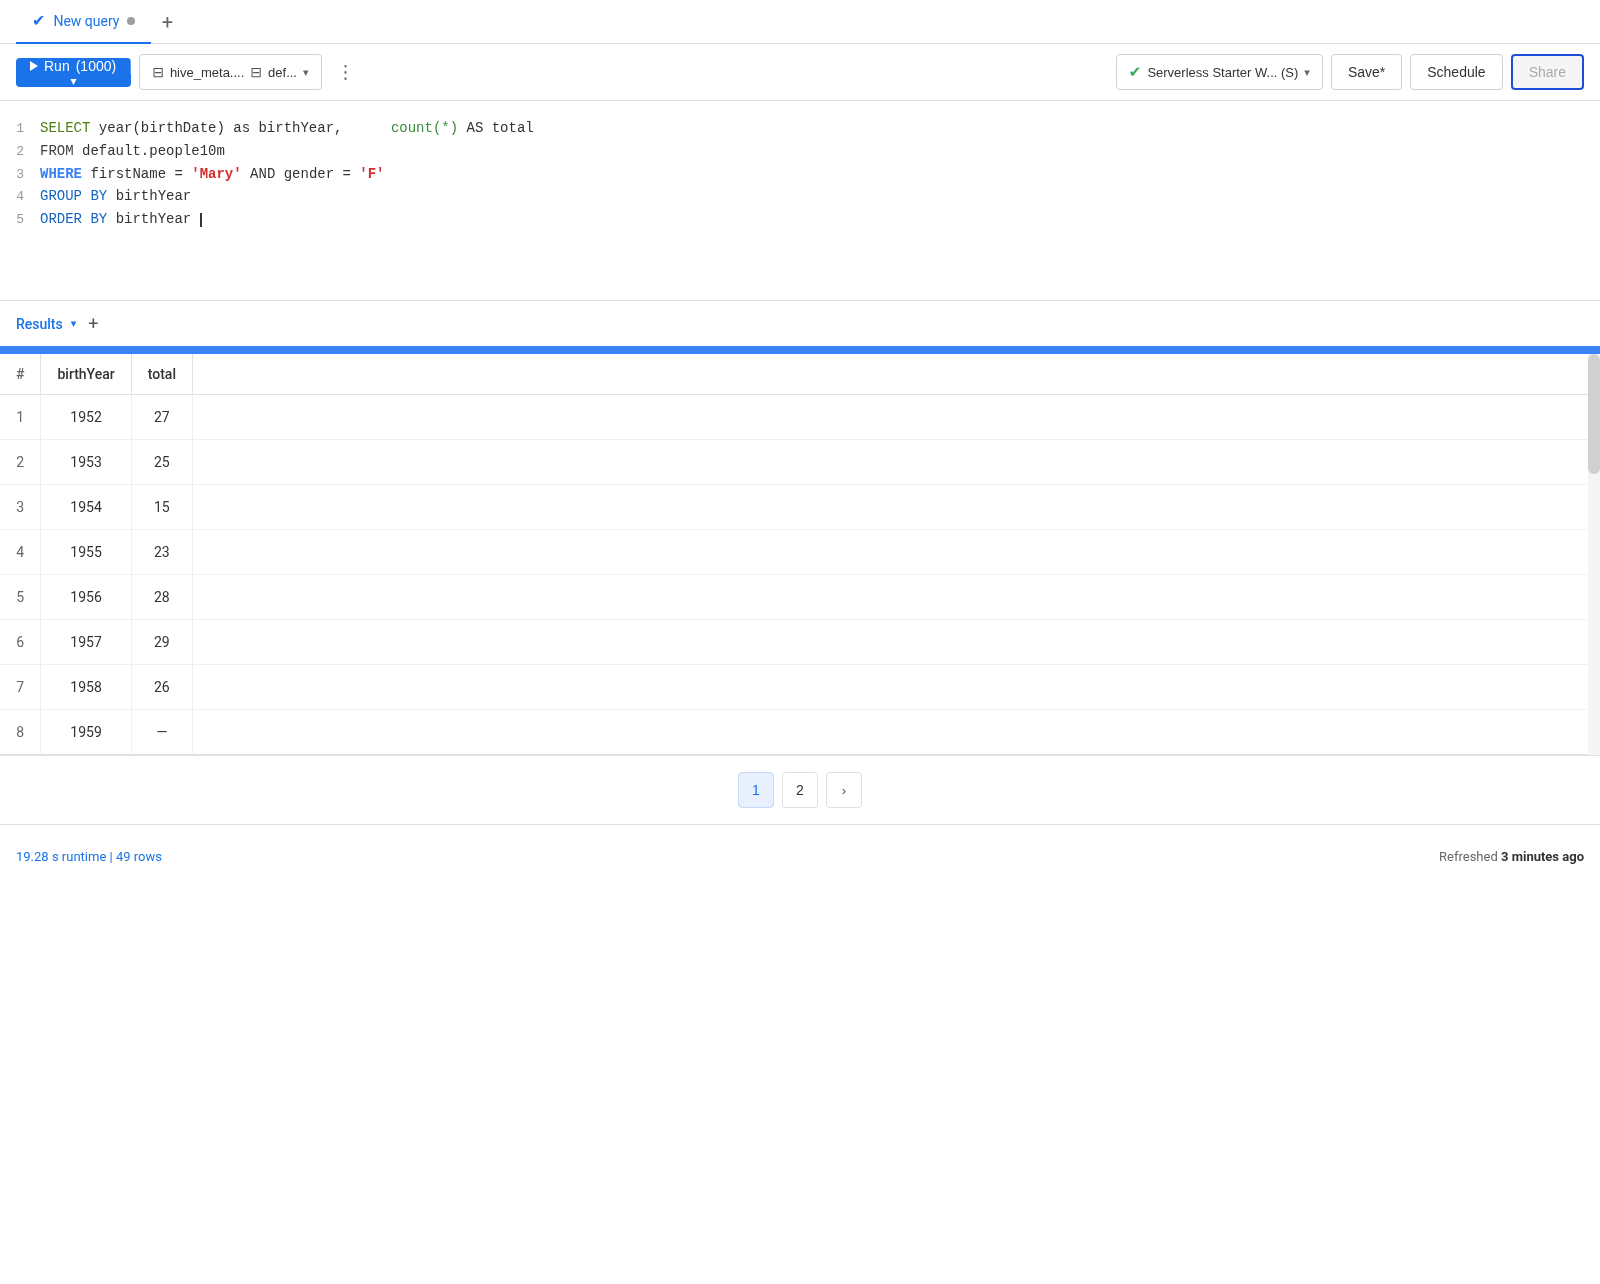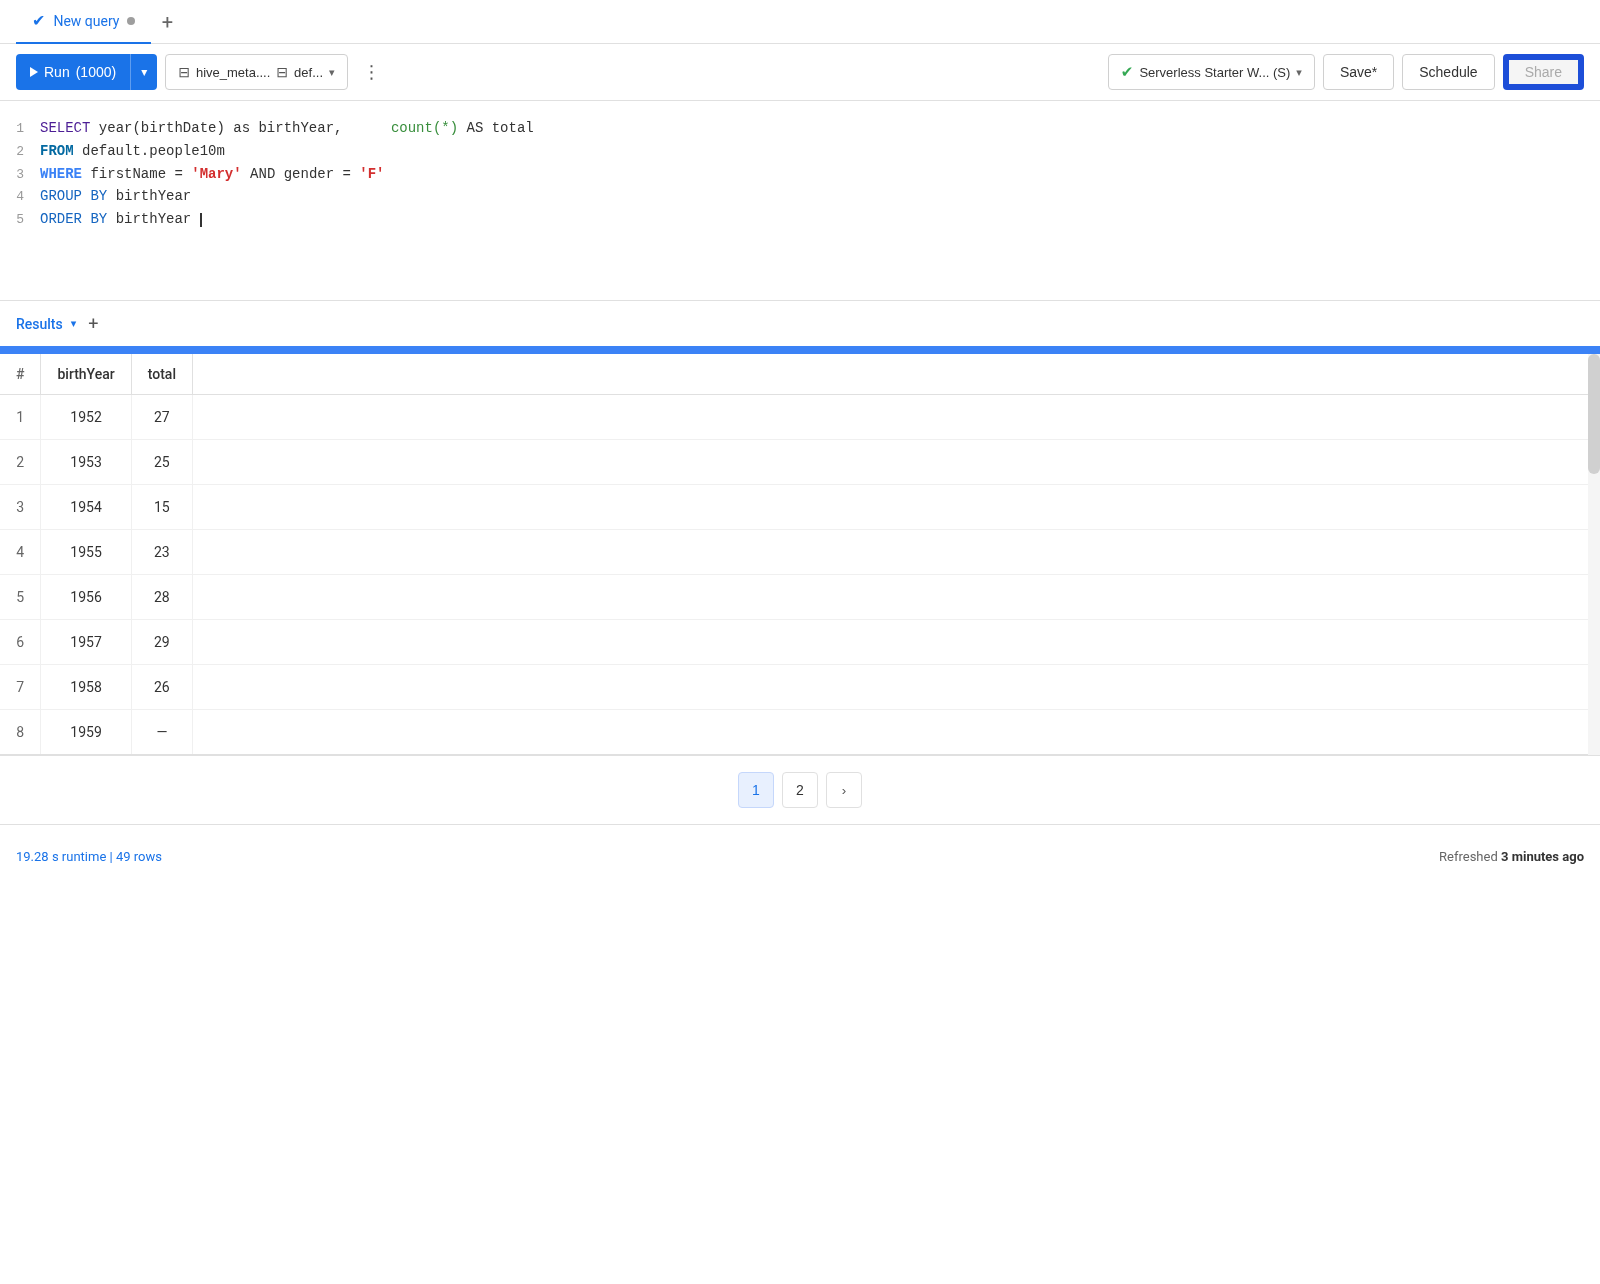--- a/index.html
+++ b/index.html
@@ -64,21 +64,22 @@
     .btn-run {
       display: flex;
       align-items: center;
       background: #1a73e8;
       color: #fff;
       border: none;
       border-radius: 4px;
       cursor: pointer;
       font-size: 14px;
       font-weight: 500;
-      height: 36px;
+      height: 29px;
+      flex-direction: column;
     }
     .btn-run-main {
       display: flex;
       align-items: center;
       gap: 6px;
       padding: 0 14px;
       height: 36px;
       border-right: 1px solid rgba(255,255,255,0.3);
     }
     .btn-run-arrow {
@@ -150,21 +151,21 @@
       border: 1px solid #d0d0d0;
       border-radius: 4px;
       background: #fff;
       cursor: pointer;
       font-size: 14px;
       color: #333;
     }
     .btn-share {
       padding: 0 16px;
       height: 36px;
-      border: 6px solid #1d4ed8;
+      border: 2px solid #1d4ed8;
       border-radius: 4px;
       background: #f5f5f5;
       cursor: pointer;
       font-size: 14px;
       color: #aaa;
     }
 
     
     .code-editor {
       padding: 16px 0;
@@ -182,22 +183,22 @@
     .line-num {
       width: 40px;
       text-align: right;
       padding-right: 16px;
       color: #999;
       font-size: 13px;
       user-select: none;
       flex-shrink: 0;
     }
     .line-content { flex: 1; }
-    .kw-select { color: #4c1d95; font-weight: 500; }
-    .kw-from { color: #0369a1; font-weight: 700; }
+    .kw-select { color: #4d7c0f; font-weight: 500; }
+    .kw-from { color: #404040; font-weight: 400; }
     .kw-where { color: #3b82f6; font-weight: 700; }
     .kw-group { color: #1565c0; font-weight: 500; }
     .kw-order { color: #1565c0; font-weight: 500; }
     .fn-count { color: #388e3c; margin-left: 40px; }
     .str-val { color: #d32f2f; font-weight: bold; }
     .cursor-blink {
       display: inline-block;
       width: 2px;
       height: 14px;
       background: #333;

